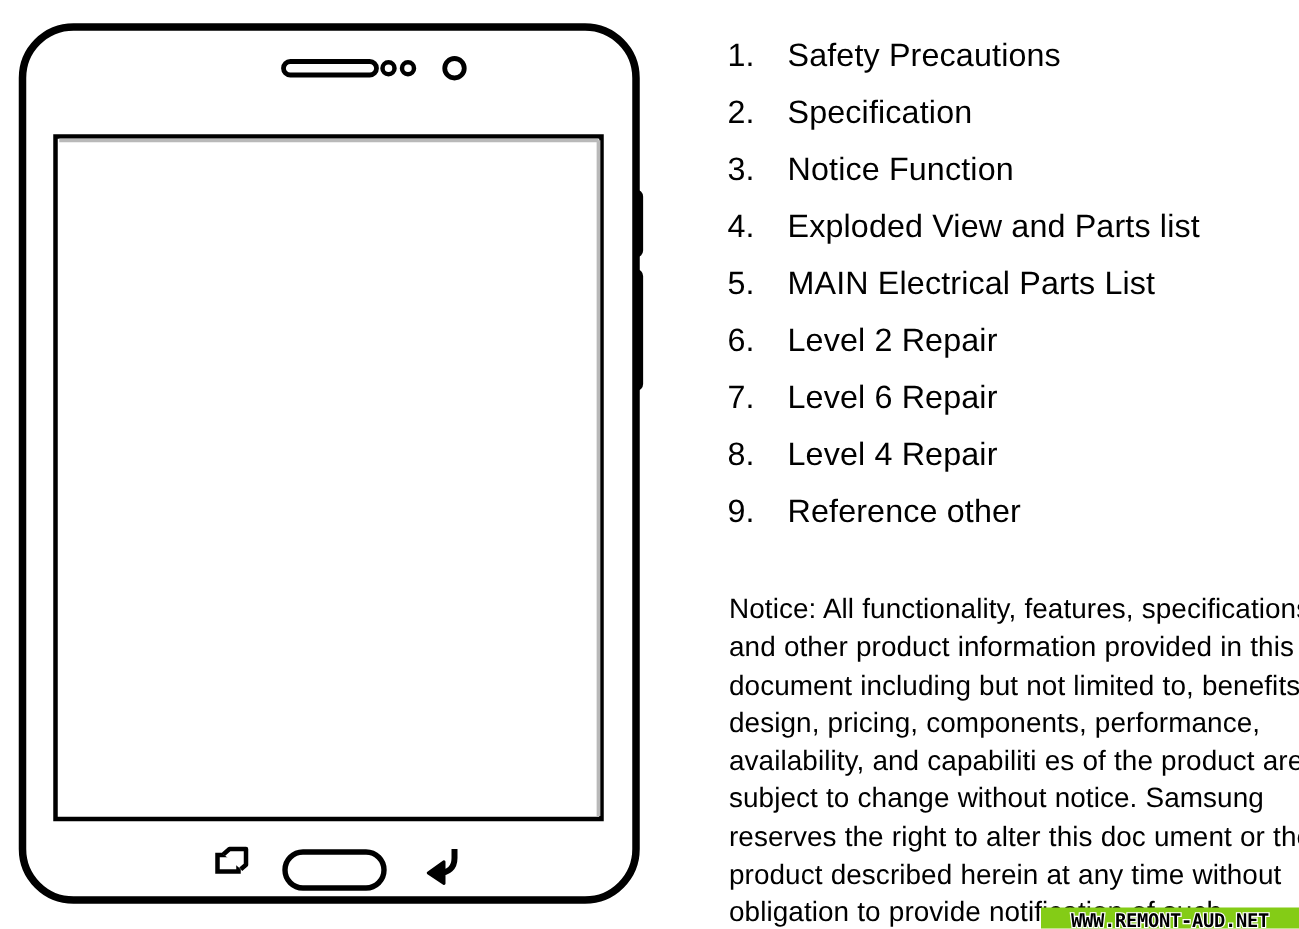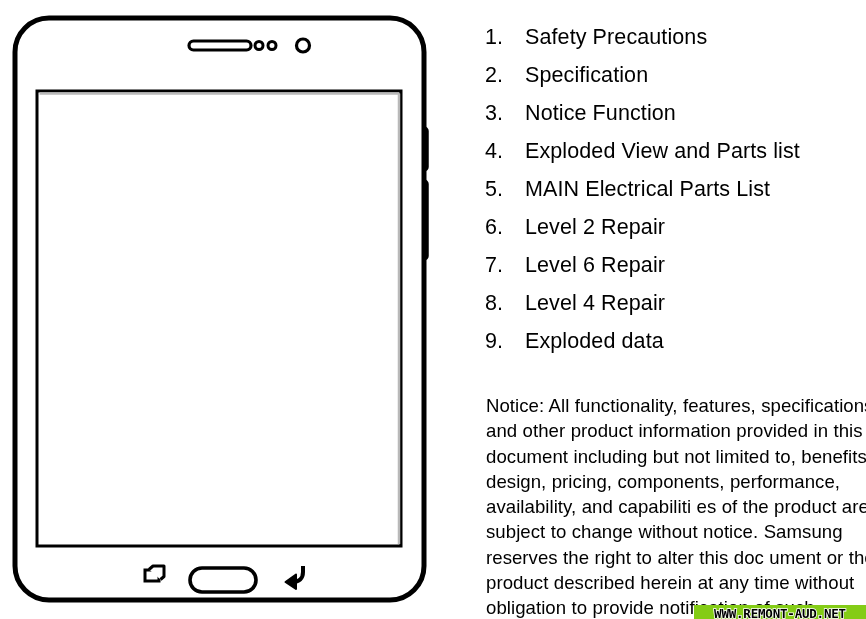--- a/index.html
+++ b/index.html
@@ -160,21 +160,21 @@
     <li class="toc-item">
       <span class="toc-num">6.</span><span class="toc-label">Level 2 Repair</span>
     </li>
     <li class="toc-item">
       <span class="toc-num">7.</span><span class="toc-label">Level 6 Repair</span>
     </li>
     <li class="toc-item">
       <span class="toc-num">8.</span><span class="toc-label">Level 4 Repair</span>
     </li>
     <li class="toc-item">
-      <span class="toc-num">9.</span><span class="toc-label">Exploded data</span>
+      <span class="toc-num">9.</span><span class="toc-label">Reference other</span>
     </li>
   </ol>
 
   <p class="notice">Notice: All functionality, features, specifications and other product information provided in this document including but not limited to, benefits, design, pricing, components, performance, availability, and capabiliti es of the product are subject to change without notice. Samsung reserves the right to alter this doc ument or the product described herein at any time without obligation to provide notification of such changes.</p>
 </div>
 
 <div class="watermark">
   <span class="watermark-text">WWW.REMONT-AUD.NET</span>
 </div>
 

